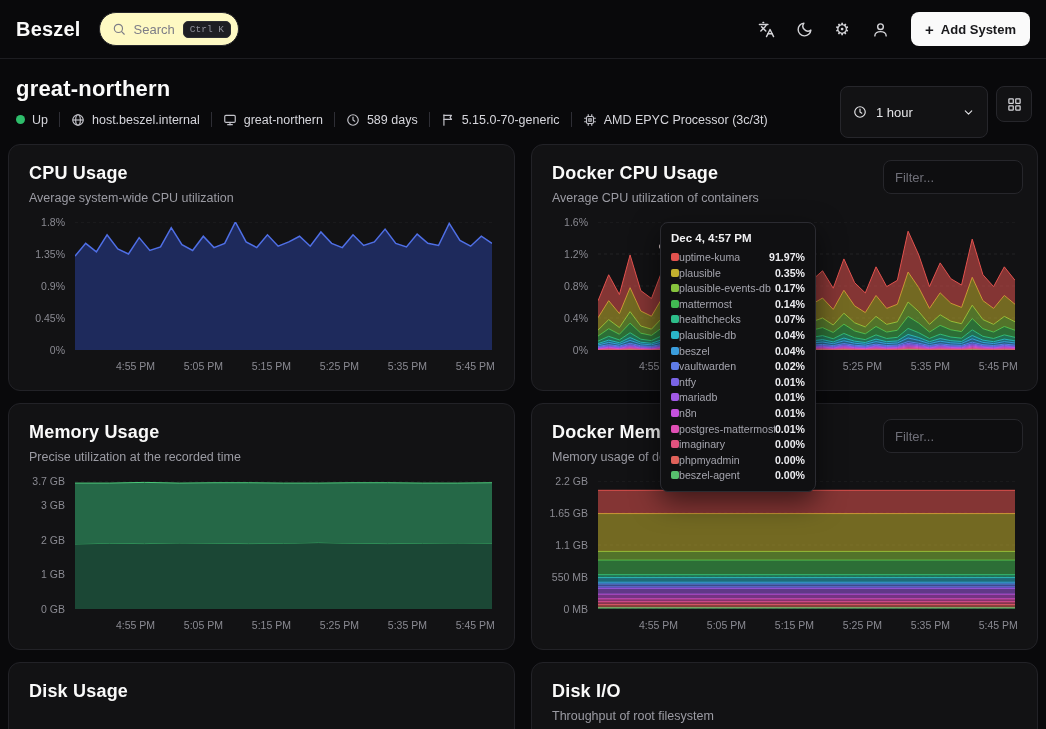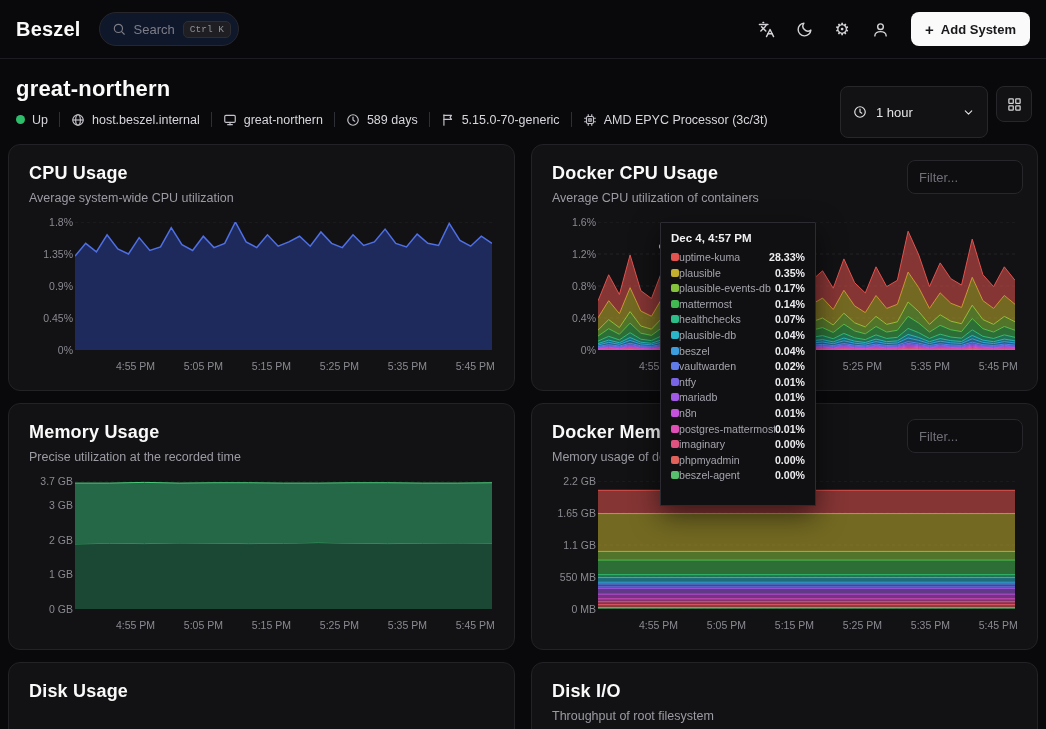--- a/index.html
+++ b/index.html
@@ -2,21 +2,21 @@
 <html><head>
 <meta charset="utf-8">
 <style>
   *{margin:0;padding:0;box-sizing:border-box}
   html,body{width:1046px;height:729px;overflow:hidden}
   body{background:#09090b;color:#fafafa;font-family:"Liberation Sans",sans-serif}
   svg{display:block}
   
   .navbar{height:59px;display:flex;align-items:center;gap:18px;padding:0 16px;border-bottom:1px solid #1d1d21}
   .brand{font-size:20px;font-weight:800;letter-spacing:.2px;cursor:pointer}
-  .search-pill{display:flex;align-items:center;gap:8px;background:#0f172a;border:1px solid #26262b;border-radius:999px;height:34px;padding:0 7px 0 12px;color:#7d7d87;font-size:13px;cursor:pointer;min-width:128px}
+  .search-pill{display:flex;align-items:center;gap:8px;background:#fef9c3;border:1px solid #26262b;border-radius:999px;height:34px;padding:0 7px 0 12px;color:#7d7d87;font-size:13px;cursor:pointer;min-width:128px}
   .search-pill .kbd{margin-left:auto;background:#1e1e23;border:1px solid #2d2d34;border-radius:5px;font-size:9.5px;padding:2px 6px;color:#8e8e98;font-family:Liberation Mono, monospace}
   .nav-right{margin-left:auto;display:flex;align-items:center;gap:4px}
   .icon-btn{width:34px;height:34px;border-radius:8px;display:flex;align-items:center;justify-content:center;color:#d4d4d8;background:transparent;border:none;cursor:pointer;font-size:16px}
   .add-btn{background:#fafafa;color:#18181b;border:none;border-radius:8px;height:34px;padding:0 14px;font-size:13px;font-weight:700;display:flex;gap:7px;align-items:center;margin-left:10px;cursor:pointer}
   .add-btn .plus{font-size:15px;font-weight:700}
   
   .sys-header{padding:17px 16px 15px;position:relative}
   .sys-title{font-size:22px;font-weight:700;letter-spacing:.2px}
   .meta{display:flex;align-items:center;gap:11px;margin-top:10px;font-size:12.5px;color:#d6d6dc}
   .meta .sep{width:1px;height:15px;background:#2e2e35}
@@ -27,33 +27,33 @@
   .range-select{display:flex;align-items:center;gap:9px;background:#121214;border:1px solid #26262b;border-radius:8px;height:52px;padding:0 12px;font-size:13px;color:#e4e4e7;min-width:148px;cursor:pointer}
   .range-select .lbl{flex:1}
   .sq-btn{width:36px;height:36px;background:#121214;border:1px solid #26262b;border-radius:8px;display:flex;align-items:center;justify-content:center;color:#d4d4d8;cursor:pointer}
   
   .cards{position:relative;padding:2px 8px 0;display:grid;grid-template-columns:1fr 1fr;gap:12px 16px}
   .card{background:#121214;border:1px solid #222227;border-radius:12px;padding:18px 20px;position:relative}
   .card.tall{min-height:242px}
   .card.short{min-height:130px}
   .card-title{font-size:18px;font-weight:700;letter-spacing:.2px}
   .card-sub{font-size:12.5px;color:#9b9ba3;margin-top:7px}
-  .filter-input{position:absolute;right:14px;top:15px;width:116px;height:34px;background:#0e0e10;border:1px solid #26262b;border-radius:8px;color:#15803d;font-size:13px;padding:13px 11px;outline:none}
+  .filter-input{position:absolute;right:14px;top:15px;width:140px;height:34px;background:#0e0e10;border:1px solid #26262b;border-radius:8px;color:#15803d;font-size:13px;padding:13px 11px;outline:none}
   .filter-input::placeholder{color:#6f6f78}
   
   .chart{margin-top:15px;position:relative;height:152px}
-  .y-labels{position:absolute;left:8px;top:2px;bottom:22px;width:40px}
+  .y-labels{position:absolute;left:0;top:2px;bottom:22px;width:40px}
   .y-labels span{position:absolute;right:4px;transform:translateY(-50%);font-size:10.5px;color:#8a8a92;white-space:nowrap}
   .plot{position:absolute;left:46px;right:2px;top:2px;bottom:22px}
   .plot svg{width:100%;height:100%}
   .x-labels{position:absolute;left:46px;right:2px;bottom:0;height:15px}
   .x-labels span{position:absolute;bottom:0;transform:translateX(-50%);font-size:10.5px;color:#8a8a92;white-space:nowrap}
   .hover-dot{position:absolute;width:7px;height:7px;border-radius:50%;background:#e2524e;border:1px solid #f0f0f0;left:127px;top:98px;z-index:5}
   
-  .tooltip{position:absolute;left:660px;top:80px;width:156px;background:#101012;border:1px solid #2b2b31;border-radius:1px;padding:9px 10px 24px;z-index:50;box-shadow:0 10px 28px rgba(0,0,0,.55)}
+  .tooltip{position:absolute;left:660px;top:80px;width:156px;background:#101012;border:1px solid #2b2b31;border-radius:8px;padding:9px 10px 10px;z-index:50;box-shadow:0 10px 28px rgba(0,0,0,.55)}
   .tt-title{font-size:11.5px;font-weight:700;margin-bottom:7px;color:#f0f0f2}
   .tt-row{display:flex;align-items:center;font-size:10.6px;margin-top:3.6px}
   .tt-swatch{width:8px;height:8px;border-radius:2px;flex:0 0 auto}
   .tt-name{color:#a4a4ad;flex:1;white-space:nowrap;overflow:hidden}
   .tt-val{color:#ececf0;font-weight:700}
 </style>
 </head>
 <body>
 
 <header class="navbar">
@@ -401,21 +401,21 @@
     <h2 class="card-title">Disk I/O</h2>
     <p class="card-sub">Throughput of root filesystem</p>
   </section>
 
   <div class="tooltip">
     <div class="tt-title">Dec 4, 4:57 PM</div>
     <div class="tt-rows">
         <div class="tt-row">
           <span class="tt-swatch" style="background: rgb(226, 82, 78);"></span>
           <span class="tt-name">uptime-kuma</span>
-          <span class="tt-val">28.33%</span>
+          <span class="tt-val">91.97%</span>
         </div>
         <div class="tt-row">
           <span class="tt-swatch" style="background: rgb(195, 176, 46);"></span>
           <span class="tt-name">plausible</span>
           <span class="tt-val">0.35%</span>
         </div>
         <div class="tt-row">
           <span class="tt-swatch" style="background: rgb(134, 195, 61);"></span>
           <span class="tt-name">plausible-events-db</span>
           <span class="tt-val">0.17%</span>

